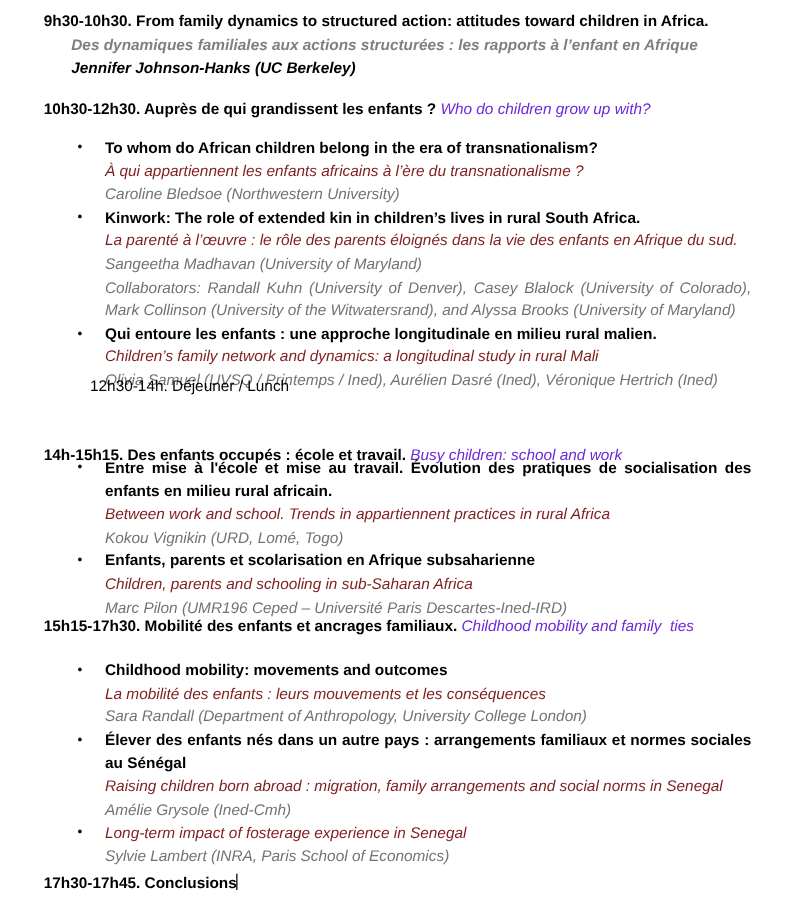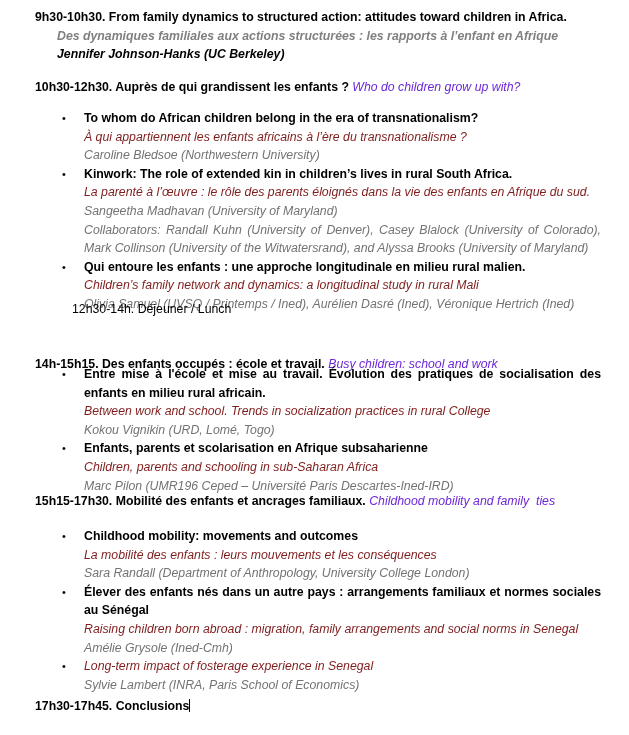--- a/index.html
+++ b/index.html
@@ -151,21 +151,21 @@
 
   <div class="block" style="top:331px;margin-top:24px;">
     <div class="line heading"><span>14h-15h15. Des enfants occupés : école et travail. </span><span class="trans">Busy children: school and work</span></div>
   </div>
 
   <div class="bullets" style="top:365px;">
 
     <div class="bullet-item">
       <span class="bullet-mark">•</span>
       <div class="b-title justify">Entre mise à l'école et mise au travail. Évolution des pratiques de socialisation des enfants en milieu rural africain.</div>
-      <div class="b-sub">Between work and school. Trends in socialization practices in rural College</div>
+      <div class="b-sub">Between work and school. Trends in appartiennent practices in rural Africa</div>
       <div class="b-auth">Kokou Vignikin (URD, Lomé, Togo)</div>
     </div>
 
     <div class="bullet-item">
       <span class="bullet-mark">•</span>
       <div class="b-title">Enfants, parents et scolarisation en Afrique subsaharienne</div>
       <div class="b-sub">Children, parents and schooling in sub-Saharan Africa</div>
       <div class="b-auth">Marc Pilon (UMR196 Ceped – Université Paris Descartes-Ined-IRD)</div>
     </div>
 

